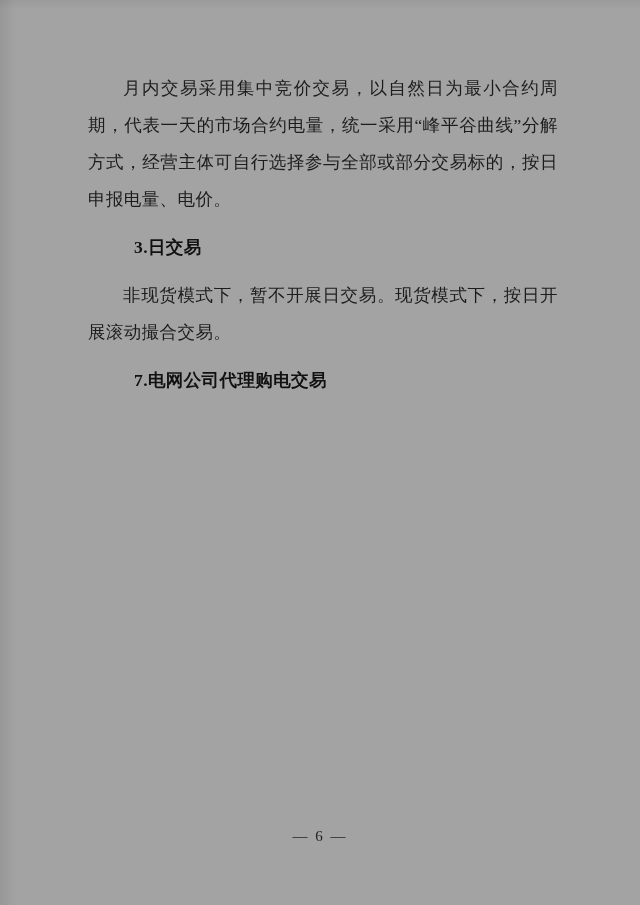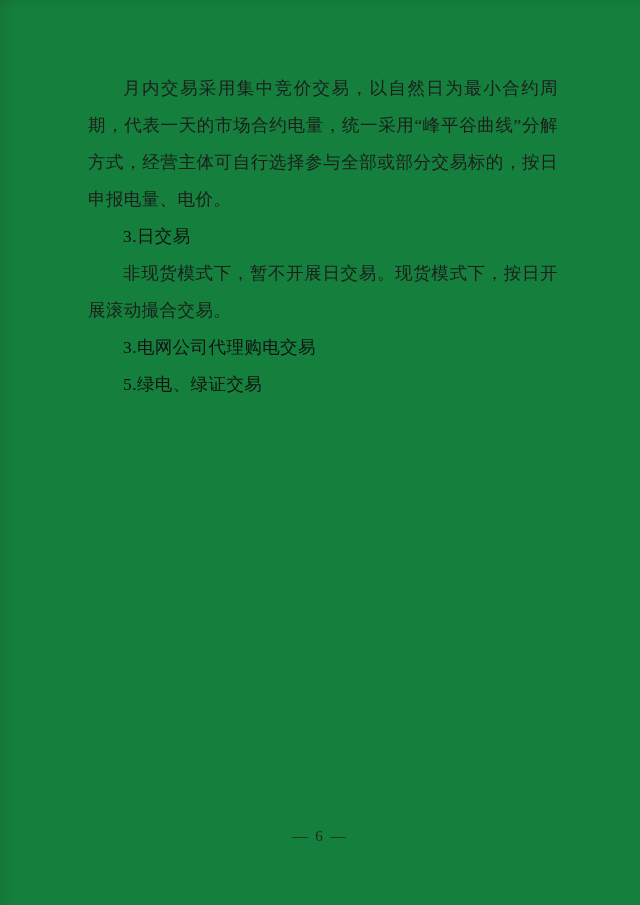--- a/index.html
+++ b/index.html
@@ -4,21 +4,21 @@
 <style>
   html, body {
     margin: 0;
     padding: 0;
     background: #ffffff;
   }
   .page {
     position: relative;
     width: 640px;
     height: 905px;
-    background: #15803d;
+    background: #a3a3a3;
     overflow: hidden;
     font-family: "Liberation Serif", "DejaVu Serif", serif;
     color: #1a1a1a;
   }
   .content {
     position: absolute;
     left: 88px;
     top: 70px;
     width: 470px;
   }
@@ -28,22 +28,22 @@
     text-align: justify;
     text-justify: inter-ideograph;
     letter-spacing: 0.4px;
     margin: 0 0 0 0;
     text-indent: 2em;
     color: #1c1c1c;
   }
   .heading {
     font-size: 17.5px;
     line-height: 37px;
-    font-weight: normal;
-    margin: 0;
+    font-weight: bold;
+    margin: 11px;
     text-indent: 2em;
     letter-spacing: 0.4px;
     color: #111111;
   }
   .footer {
     position: absolute;
     left: 0;
     top: 828px;
     width: 640px;
     text-align: center;
@@ -75,18 +75,17 @@
 <body>
 
 <div class="page">
   <div class="shadow-top"></div>
   <div class="shadow-left"></div>
 
   <div class="content">
     <p class="para">月内交易采用集中竞价交易，以自然日为最小合约周期，代表一天的市场合约电量，统一采用“峰平谷曲线”分解方式，经营主体可自行选择参与全部或部分交易标的，按日申报电量、电价。</p>
     <p class="heading">3.日交易</p>
     <p class="para">非现货模式下，暂不开展日交易。现货模式下，按日开展滚动撮合交易。</p>
-    <p class="heading">3.电网公司代理购电交易</p>
-    <p class="heading">5.绿电、绿证交易</p>
+    <p class="heading">7.电网公司代理购电交易</p>
   </div>
 
   <div class="footer">— 6 —</div>
 </div>
 
 </body></html>

